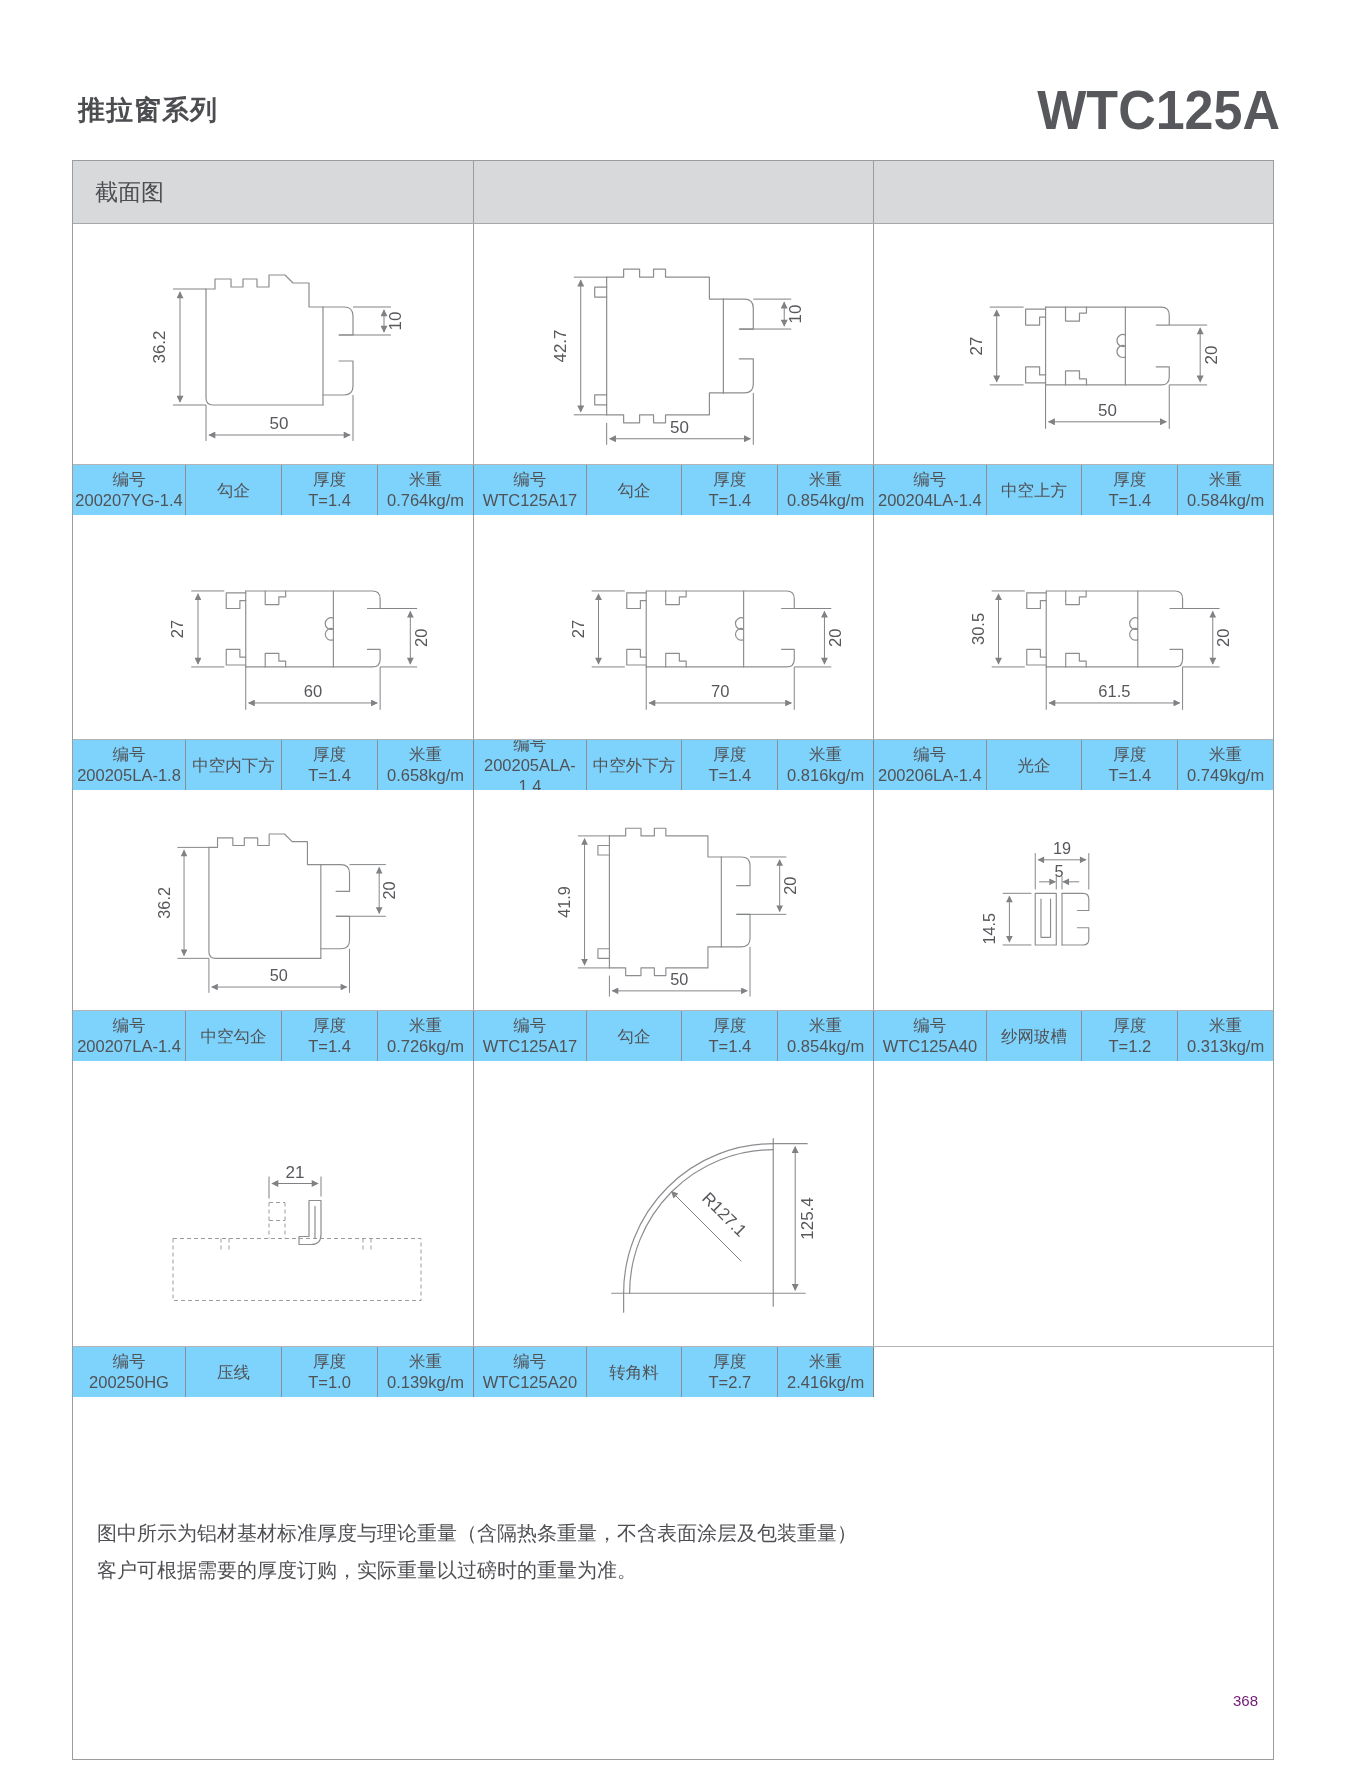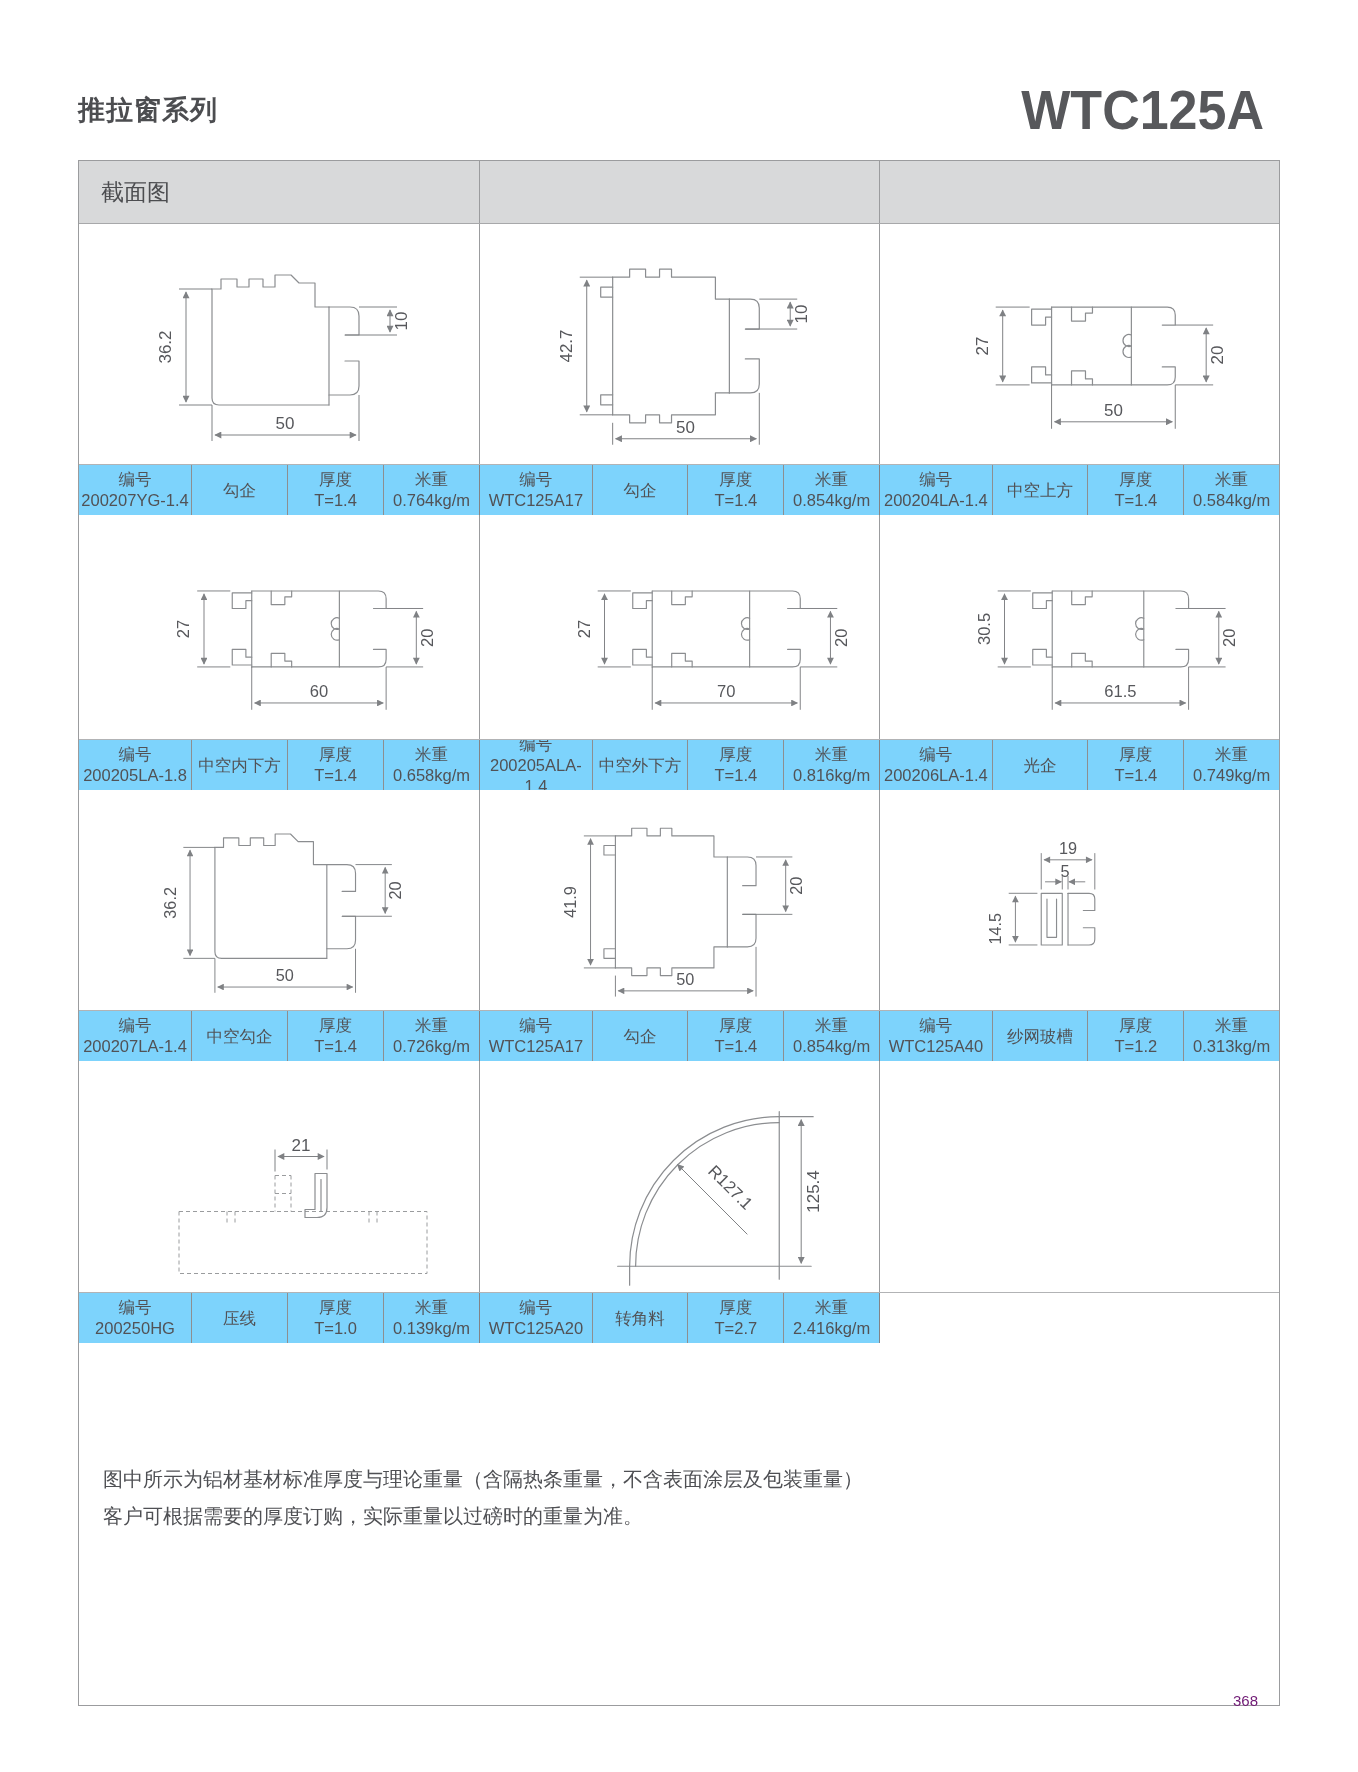--- a/index.html
+++ b/index.html
@@ -1,29 +1,29 @@
 <!DOCTYPE html>
 <html><head>
 <meta charset="utf-8">
 <style>
   html,body{margin:0;padding:0;background:#ffffff;}
   body{width:1358px;height:1772px;position:relative;font-family:"Liberation Sans","DejaVu Sans",sans-serif;color:#515256;}
-  .page-header{position:absolute;left:78px;right:94px;top:70px;height:80px;display:flex;justify-content:space-between;align-items:center;gap:8px;}
+  .page-header{position:absolute;left:78px;right:78px;top:70px;height:80px;display:flex;justify-content:space-between;align-items:center;gap:8px;}
   .series-title{font-size:27px;font-weight:700;color:#4c4d50;letter-spacing:1px;}
   .model-code{font-size:52px;font-weight:700;color:#57585b;letter-spacing:0px;transform:scaleY(1.08);transform-origin:center;}
-  .sheet{position:absolute;left:78px;top:160px;width:1202px;border:1px solid #9b9c9e;box-sizing:border-box;background:#fff;}
+  .sheet{position:absolute;left:72px;top:160px;width:1202px;border:1px solid #9b9c9e;box-sizing:border-box;background:#fff;}
   .trow{display:grid;grid-template-columns:1fr 1fr 1fr;}
   .sheet-header{height:62px;background:#d8d9da;border-bottom:1px solid #a7a8aa;}
   .sh-cell{display:flex;align-items:center;padding-left:22px;font-size:23px;color:#4c4d50;}
   .sh-cell + .sh-cell{border-left:1px solid #9b9c9e;}
   .draw-row{background:#fff;}
   .draw-row.r1{height:240px;}
   .draw-row.r2{height:224px;}
   .draw-row.r3{height:220px;}
-  .draw-row.r4{height:231px;}
+  .draw-row.r4{height:285px;}
   .draw-cell{display:flex;align-items:center;justify-content:center;overflow:hidden;}
   .draw-cell + .draw-cell{border-left:1px solid #9b9c9e;}
   .dwg{width:100%;height:100%;}
   .pf{fill:none;stroke:#8b8d90;stroke-width:1.2;stroke-linejoin:round;stroke-linecap:round;}
   .pfd{fill:none;stroke:#9a9c9e;stroke-width:1;stroke-dasharray:4 3;stroke-linejoin:round;}
   .ext,.dim,.dim2{stroke:#7f8184;stroke-width:1;fill:none;}
   .dt{font-family:"Liberation Sans","DejaVu Sans",sans-serif;font-size:17px;fill:#57585c;}
   .spec-row{height:50px;border-top:1px solid #b2b3b5;}
   .spec-group{display:grid;grid-template-columns:28fr 24fr 24fr 24fr;background:#7dd3fc;height:50px;}
   .spec-group.empty{background:#ffffff;}

